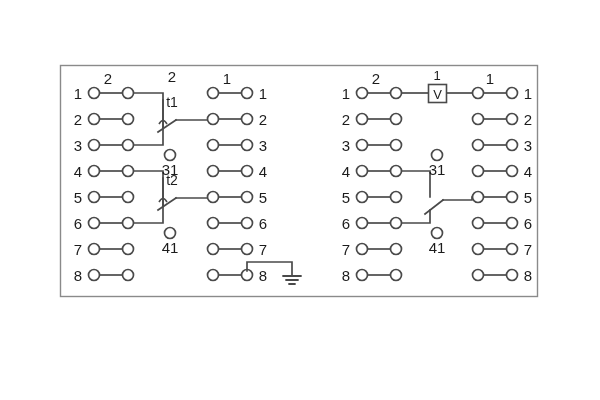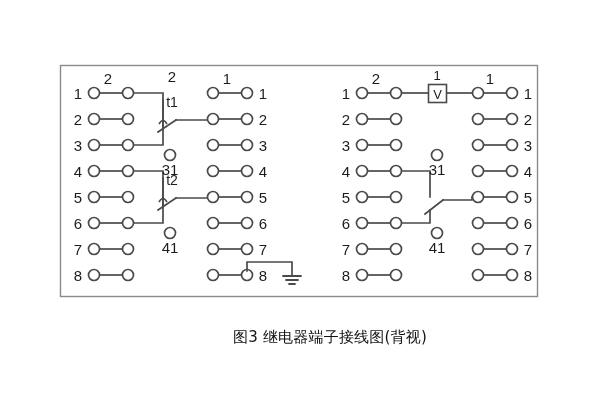--- a/index.html
+++ b/index.html
@@ -270,17 +270,14 @@
         <text x="346" y="280.5" class="term-num" text-anchor="middle">8</text>
         <text x="528" y="280.5" class="term-num" text-anchor="middle">8</text>
         <text x="376" y="84" class="wire-label" text-anchor="middle">2</text>
         <text x="490" y="84" class="wire-label" text-anchor="middle">1</text>
         <text x="437" y="175" class="contact-label" text-anchor="middle">31</text>
         <text x="437" y="253" class="contact-label" text-anchor="middle">41</text>
         <text x="437" y="80" class="vbox-label" text-anchor="middle">1</text>
       </g>
   </svg>
 
-  <div class="caption">
-    <span class="caption-inner">图3 继电器端子接线图(背视)</span>
-  </div>
 
 </div>
 
 </body></html>

